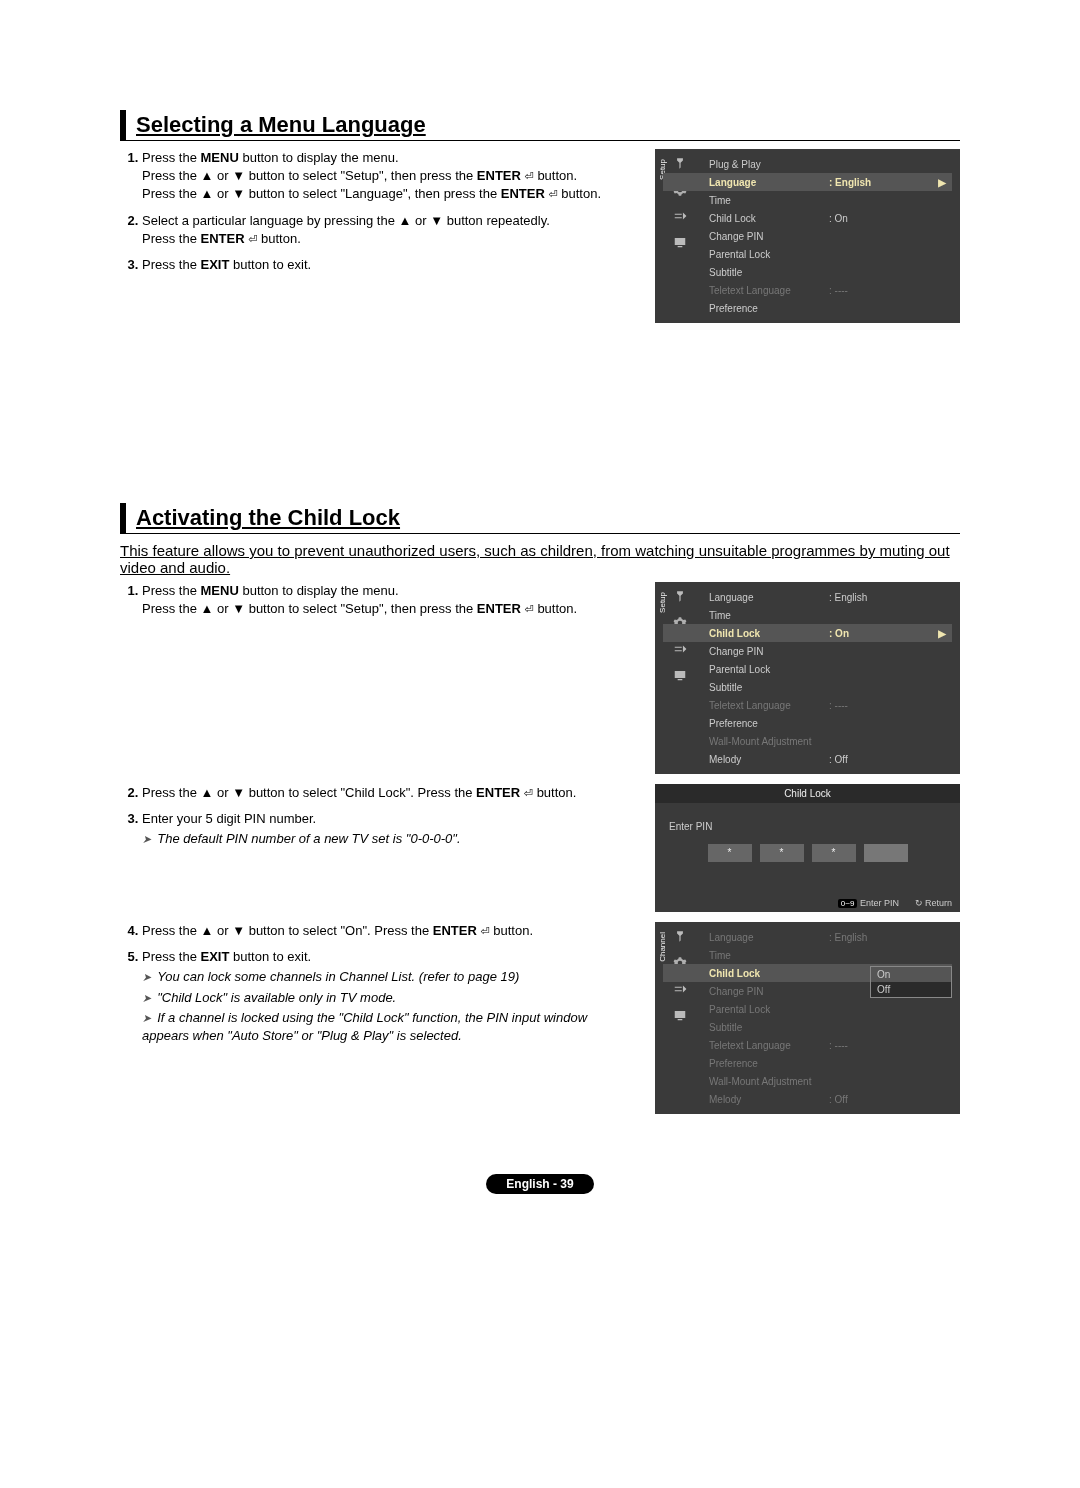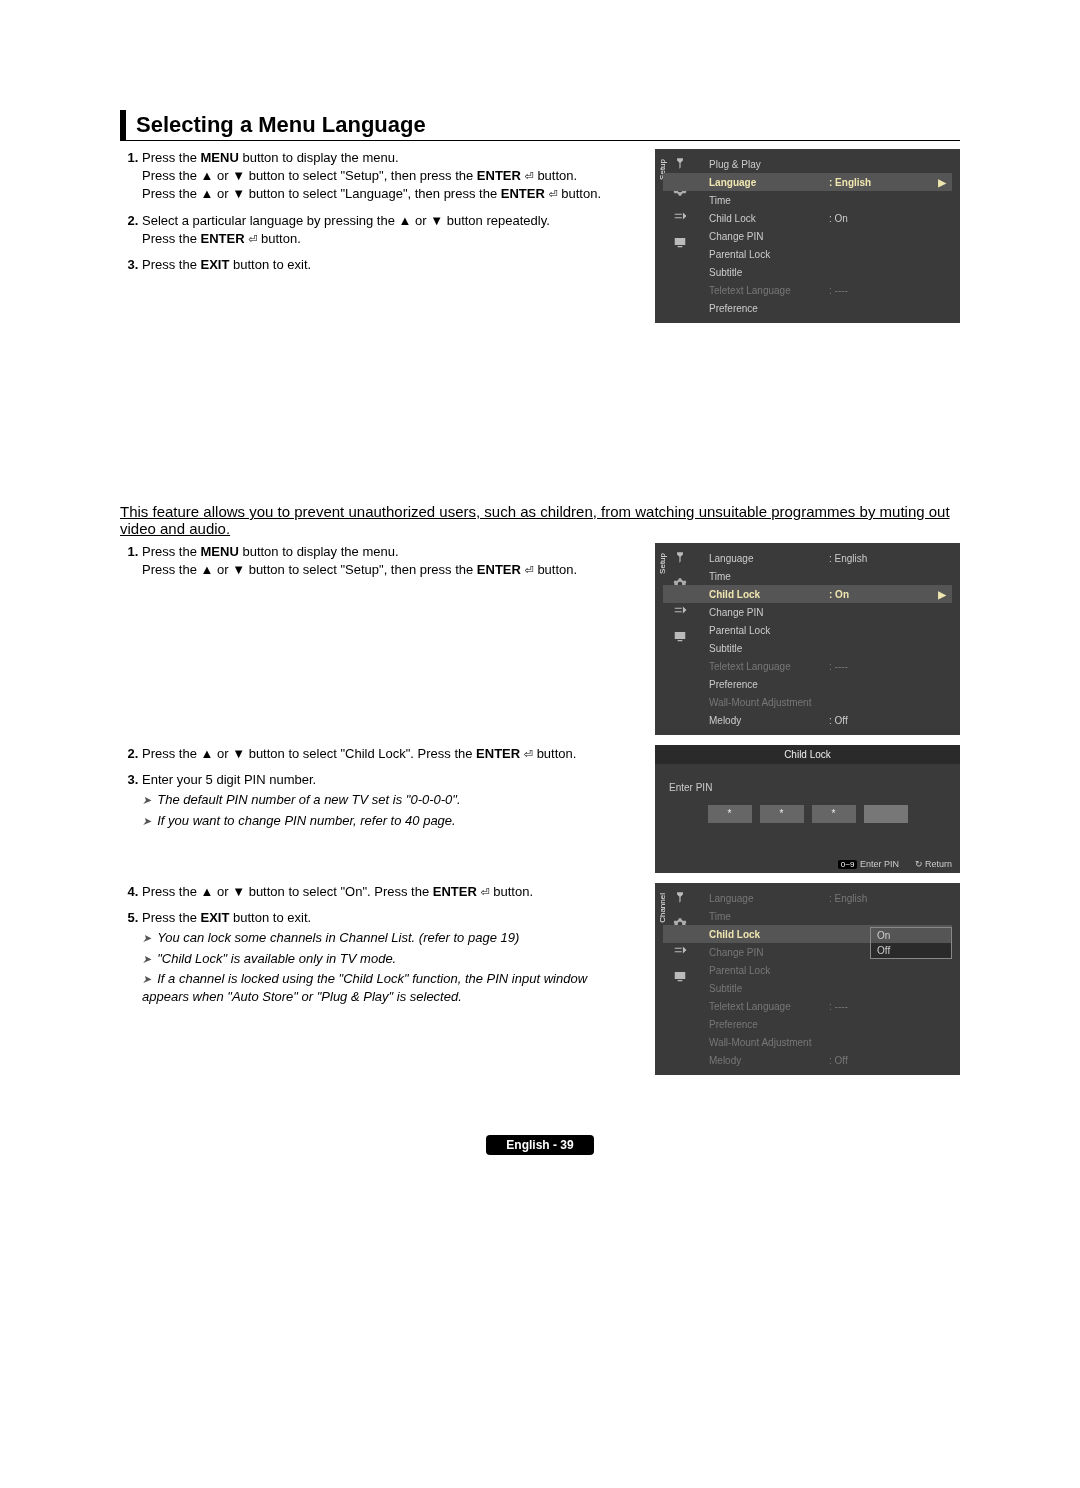--- a/index.html
+++ b/index.html
@@ -22,20 +22,21 @@
     font-weight: bold;
     margin-bottom: 12px;
   }
   .section-title {
     font-size: 22px;
     font-weight: bold;
     border-left: 6px solid #000;
     border-bottom: 1px solid #000;
     padding: 2px 0 2px 10px;
     margin-bottom: 8px;
+    text-decoration: underline;
   }
   .section-block {
     display: flex;
     gap: 36px;
     margin-bottom: 40px;
     align-items:flex-start;
   }
   .instructions {
     font-size: 13px;
     flex: 1;
@@ -178,21 +179,21 @@
   .footer {
     text-align: center;
     font-size: 12px;
     font-weight: bold;
     margin-top: 60px;
   }
   .footer-box {
     display: inline-block;
     background: #000;
     color: #fff;
-    border-radius: 4px;
+    border-radius: 10px;
     padding: 3px 20px;
   }
   .enter-glyph {
     font-size: 11px;
   }
   .intro-text {
     font-size: 15px;
     margin-bottom: 6px;
     text-decoration: underline;
   }
@@ -274,20 +275,21 @@
           <div class="osd-row">
             <span class="label">Preference</span>
             <span class="value"></span>
           </div>
         </div>
     </div>
   </div>
 
   <div style="height:140px"></div>
 
+  <div class="section-title">Activating the Child Lock</div>
   <div class="intro-text">This feature allows you to prevent unauthorized users, such as children, from watching unsuitable programmes by muting out video and audio.</div>
 
   <div class="section-block" style="margin-bottom:10px">
     <div class="instructions">
       <ol>
         <li>
           <span>Press the </span><b>MENU</b><span> button to display the menu.</span><br>
           <span>Press the ▲ or ▼ button to select "Setup", then press the </span><b>ENTER</b> <span class="enter-glyph">⏎</span><span> button.</span>
         </li>
       </ol>
@@ -355,21 +357,20 @@
 
   <div class="section-block" style="margin-bottom:10px">
     <div class="instructions">
       <ol start="2">
         <li>
           <span>Press the ▲ or ▼ button to select "Child Lock". Press the </span><b>ENTER</b> <span class="enter-glyph">⏎</span><span> button.</span>
         </li>
         <li>
           <span>Enter your 5 digit PIN number.</span>
           <span class="note note-icon">The default PIN number of a new TV set is "0-0-0-0".</span>
-          <span class="note note-icon">If you want to change PIN number, refer to 40 page.</span>
         </li>
       </ol>
     </div>
     <div class="right-column">
       <div class="pin-box">
         <div class="pin-title">Child Lock</div>
         <div style="padding:2px 6px;color:#ccc;font-size:10px">Enter PIN</div>
         <div class="pin-input-row">
           <div class="pin-digit">*</div>
           <div class="pin-digit">*</div>

